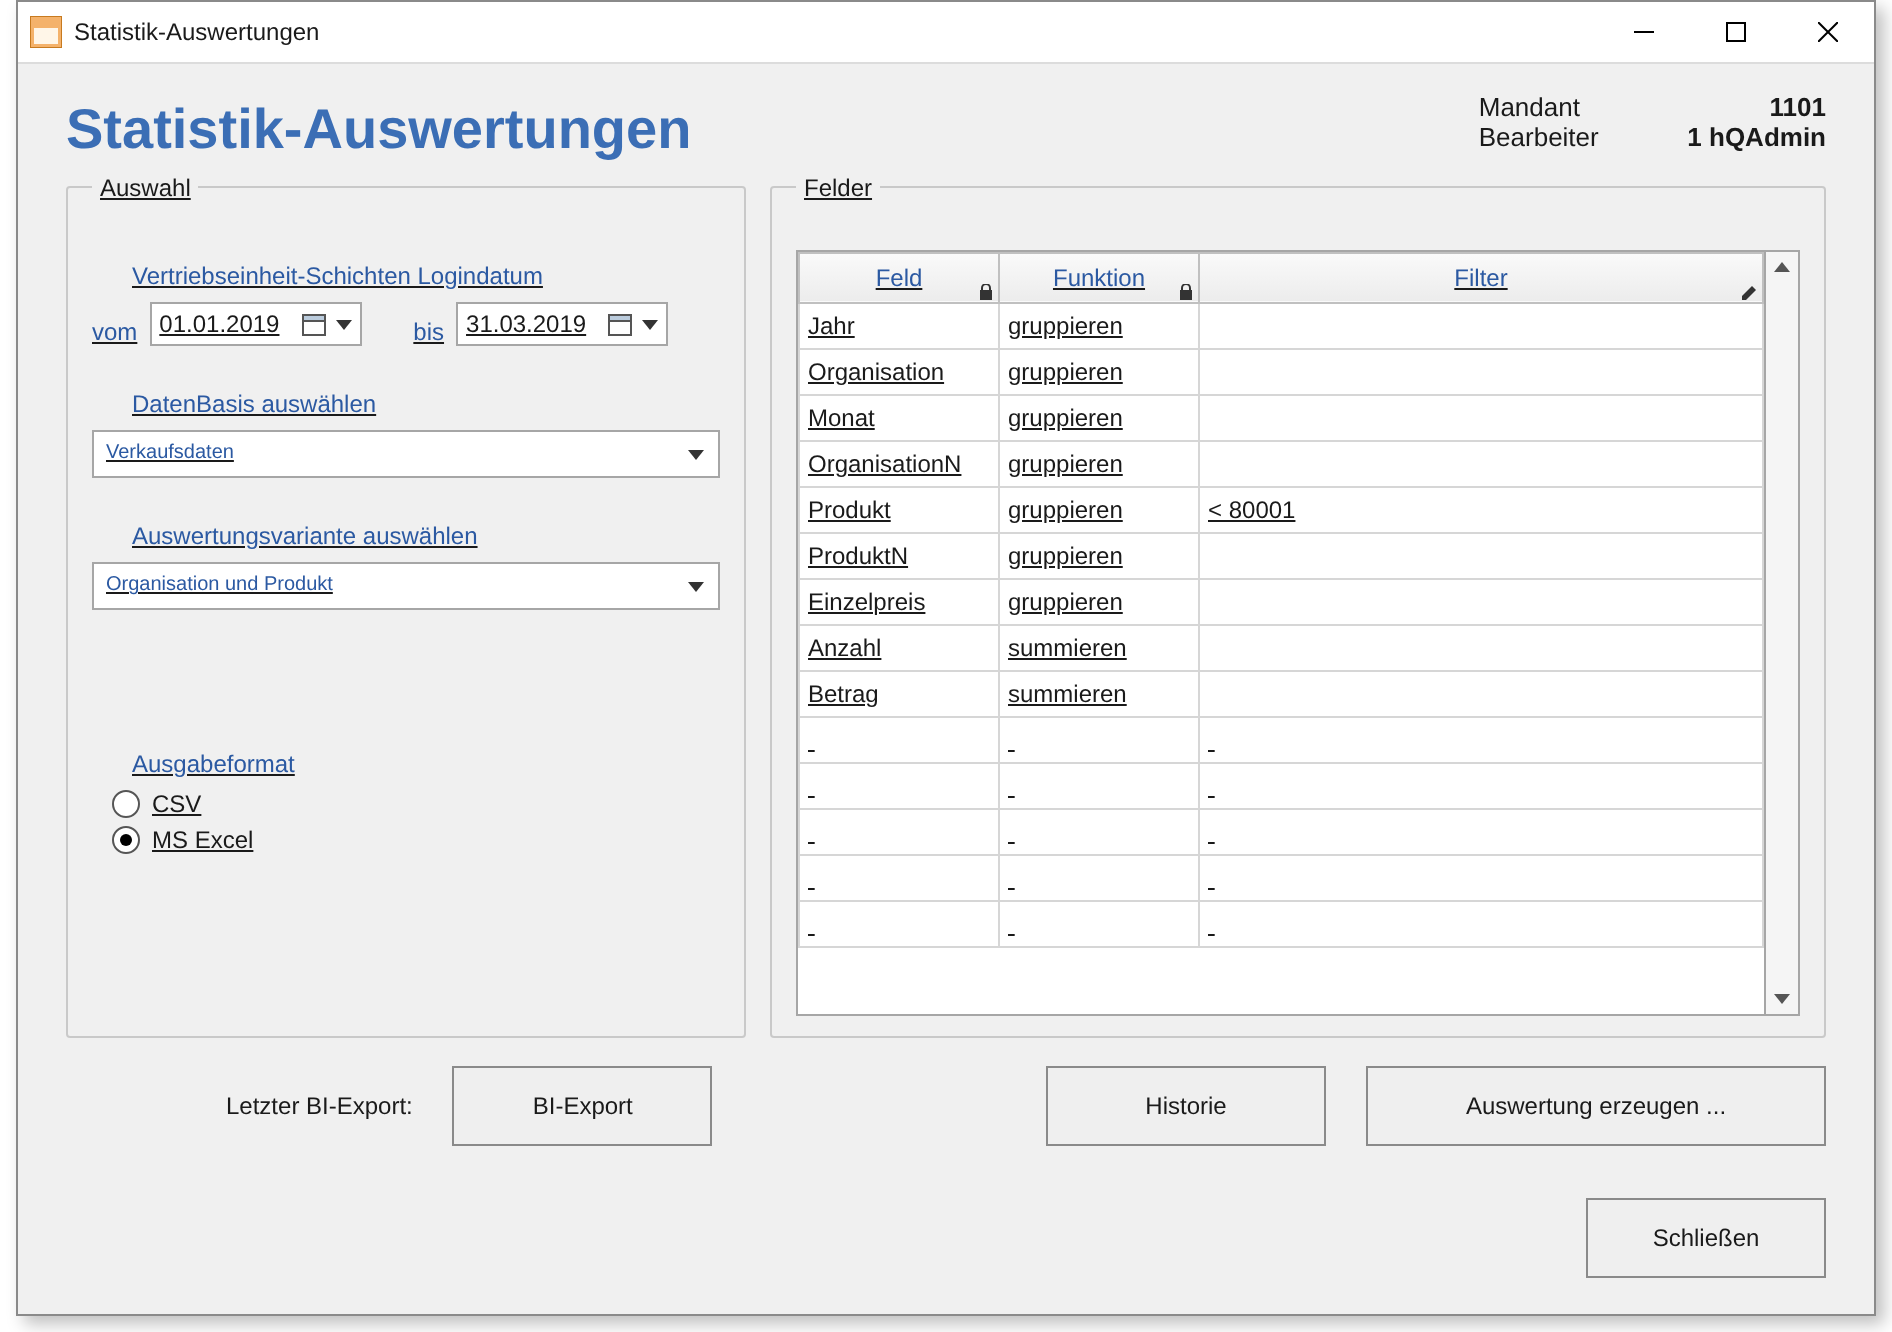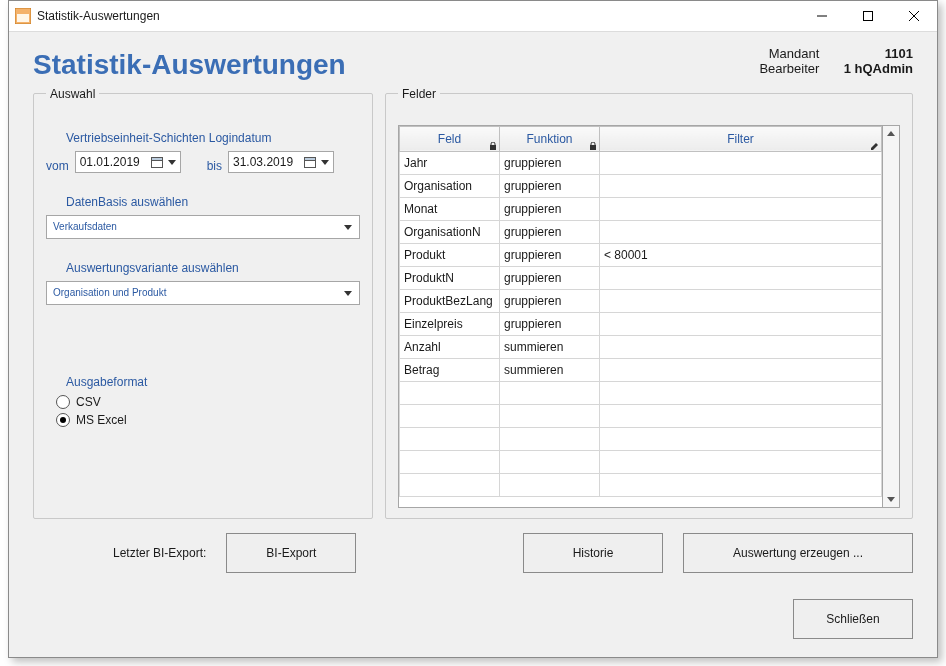--- a/index.html
+++ b/index.html
@@ -28,24 +28,24 @@
   }
   .caption .ico { width:16px; height:16px; margin-right:6px; }
   .caption .title { font-size:12px; flex:1; }
   .caption .ctl { width:46px; height:30px; display:flex; align-items:center; justify-content:center; }
   .caption .ctl svg { display:block; }
   .client { flex:1; position:relative; padding:0 24px 16px 24px; box-sizing:border-box; }
 
   .hdr-row { display:flex; align-items:flex-start; padding-top:10px; }
   .main-title { font-size:28px; font-weight:bold; color:var(--accent-blue); flex:1; line-height:1.1; padding-top:8px; }
   .meta { text-align:right; font-size:13px; padding-top:4px; }
-  .meta .lbl { display:inline-block; width:80px; text-align:right; }
+  .meta .lbl { display:inline-block; width:80px; text-align:left; }
   .meta .val { display:inline-block; min-width:90px; font-weight:bold; text-align:right; }
 
-  .body-row { display:flex; margin-top:6px; gap:12px; }
+  .body-row { display:flex; margin-top:6px; gap:12px;text-decoration:underline; }
   fieldset.group {
     border:1px solid var(--panel-border); border-radius:2px;
     padding:10px 12px; box-sizing:border-box;
     position:relative;
     margin:0;
   }
   fieldset.group > legend { padding:0 4px; font-size:12px; }
 
   .group-auswahl { width:340px; height:432px; }
   .group-felder  { flex:1; height:432px; display:flex; flex-direction:column; }
@@ -297,25 +297,20 @@
                       <td>Produkt</td>
                       <td>gruppieren</td>
                       <td>&lt; 80001</td>
                     </tr>
                     <tr>
                       <td>ProduktN</td>
                       <td>gruppieren</td>
                       <td></td>
                     </tr>
                     <tr>
-                      <td>ProduktBezLang</td>
-                      <td>gruppieren</td>
-                      <td></td>
-                    </tr>
-                    <tr>
                       <td>Einzelpreis</td>
                       <td>gruppieren</td>
                       <td></td>
                     </tr>
                     <tr>
                       <td>Anzahl</td>
                       <td>summieren</td>
                       <td></td>
                     </tr>
                     <tr>

